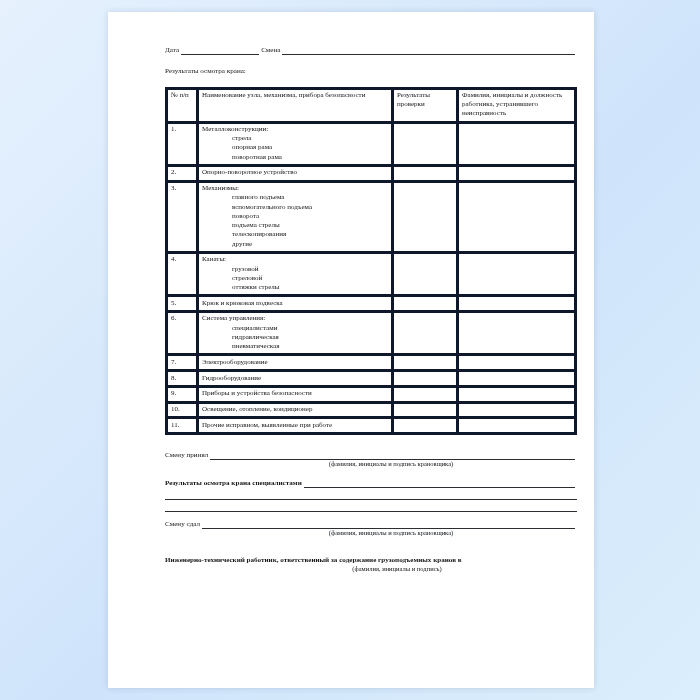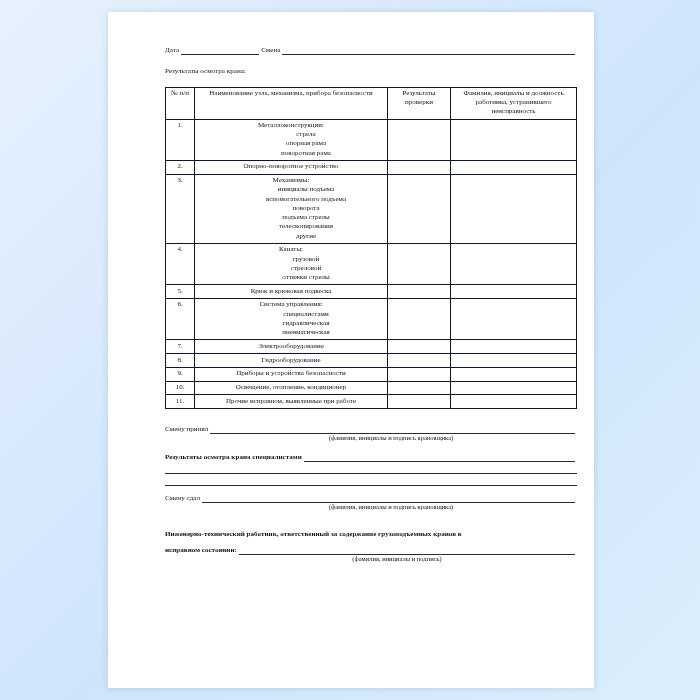--- a/index.html
+++ b/index.html
@@ -56,25 +56,25 @@
   .mt12 { margin-top: 12px; }
 
   
   table.inspect {
     border-collapse: collapse;
     width: 100%;
     margin-top: 10px;
     font-size: 7px;
   }
   table.inspect td, table.inspect th {
-    border: 1px solid #0f172a;
+    border: 3px solid #0f172a;
     vertical-align: top;
     padding: 1.5px 3px 2px 3px;
     font-weight: normal;
-    text-align: center;
+    text-align: left;
   }
   .c-num   { width: 22px; }
   .c-name  { width: 186px; }
   .c-res   { width: 56px; }
   .c-fio   { width: auto; }
   th.hd { line-height: 1.3; }
   .sub {
     padding-left: 30px;
     display: block;
   }
@@ -147,21 +147,21 @@
               <td class="c-name">
                 <span class="grp">Опорно-поворотное устройство</span>
               </td>
               <td class="c-res">&nbsp;</td>
               <td class="c-fio">&nbsp;</td>
             </tr>
             <tr>
               <td class="c-num">3.</td>
               <td class="c-name">
                 <span class="grp">Механизмы:</span>
-                <span class="sub">инициалы подъема</span>
+                <span class="sub">главного подъема</span>
                 <span class="sub">вспомогательного подъема</span>
                 <span class="sub">поворота</span>
                 <span class="sub">подъема стрелы</span>
                 <span class="sub">телескопирования</span>
                 <span class="sub">другие</span>
               </td>
               <td class="c-res">&nbsp;</td>
               <td class="c-fio">&nbsp;</td>
             </tr>
             <tr>
@@ -257,22 +257,18 @@
       <div style="margin-top:8px;">
         <div class="row">
           <span class="lbl">Смену сдал</span>
           <span class="fill"></span>
         </div>
         <div class="caption">(фамилия, инициалы и подпись крановщика)</div>
       </div>
 
       <div class="eng">
         <div class="bold">Инженерно-технический работник, ответственный за содержание грузоподъемных кранов в</div>
-        <div class="row line2">
-          <span class="lbl bold">исправном состоянии:</span>
-          <span class="fill"></span>
-        </div>
         <div class="caption2">(фамилия, инициалы и подпись)</div>
       </div>
 
     </div>
   </div>
 </div>
 
 </body></html>

